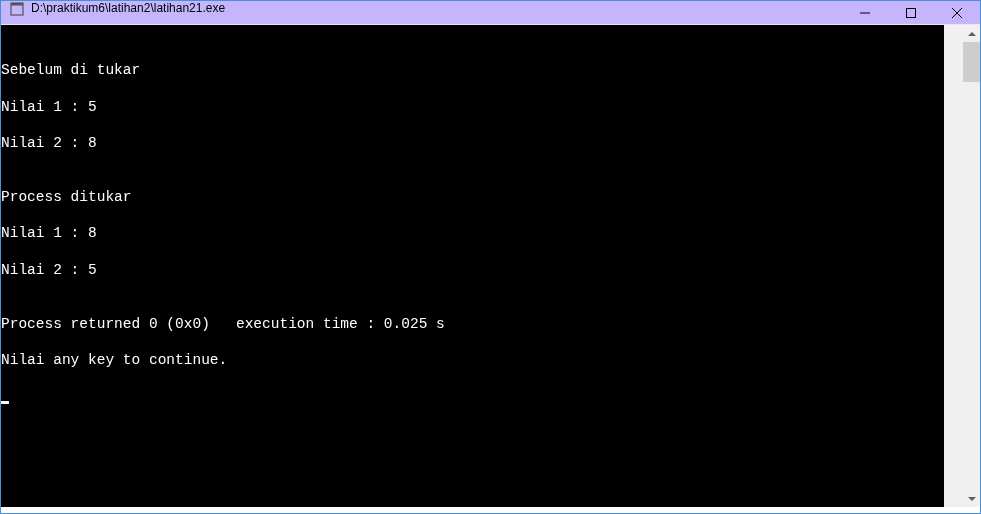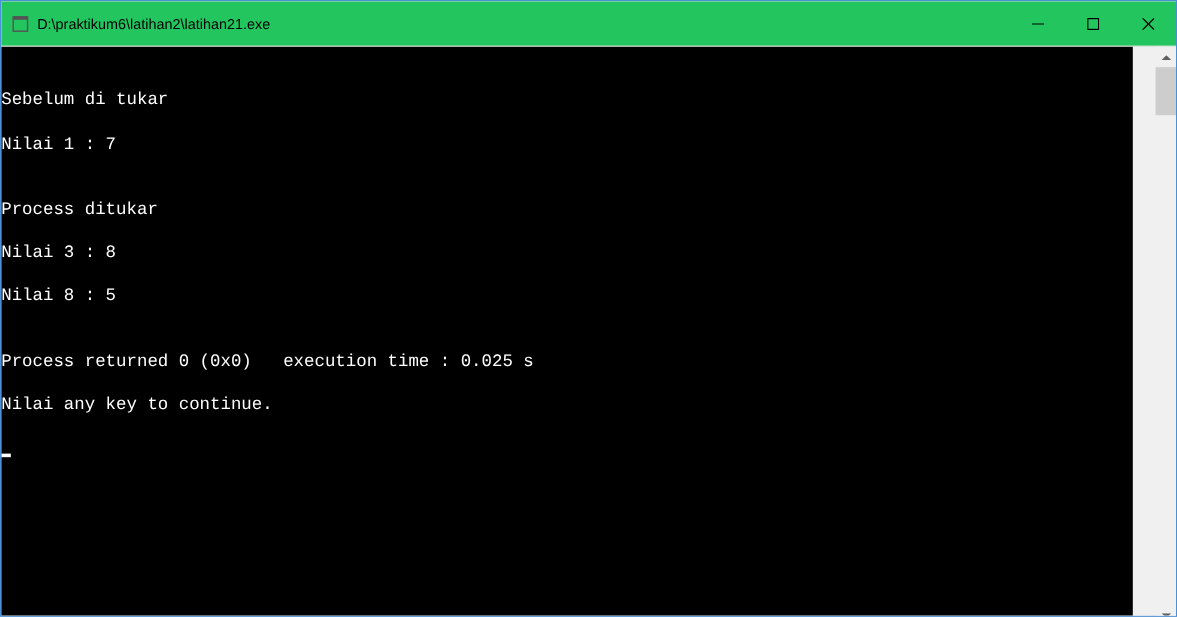--- a/index.html
+++ b/index.html
@@ -9,24 +9,23 @@
     }
     body {
       width: 981px;
       height: 514px;
       background: #ffffff;
       font-family: "Segoe UI", Tahoma, sans-serif;
       overflow: hidden;
       border: 1px solid #4a90d9;
     }
     .titlebar {
-      height: 38px;
-      background: #22c55e;
+      height: 24px;
+      background: #c4b5fd;
       display: flex;
-      align-items: center;
       border-bottom: 1px solid #e8e8e8;
     }
     .titlebar-icon {
       width: 16px;
       height: 16px;
       margin-left: 8px;
       margin-right: 6px;
       display: flex;
       align-items: center;
       justify-content: center;
@@ -140,25 +139,26 @@
           <line x1="10" y1="0" x2="0" y2="10" stroke="#000" stroke-width="1"></line>
         </svg>
     </div>
   </div>
 </div>
 
 <div class="console-wrapper">
   <div class="console">
 <span class="console-line"></span>
 <span class="console-line">Sebelum di tukar</span>
-<span class="console-line">Nilai 1 : 7</span>
+<span class="console-line">Nilai 1 : 5</span>
+<span class="console-line">Nilai 2 : 8</span>
 <span class="console-line"></span>
 <span class="console-line">Process ditukar</span>
-<span class="console-line">Nilai 3 : 8</span>
-<span class="console-line">Nilai 8 : 5</span>
+<span class="console-line">Nilai 1 : 8</span>
+<span class="console-line">Nilai 2 : 5</span>
 <span class="console-line"></span>
 <span class="console-line">Process returned 0 (0x0)   execution time : 0.025 s</span>
 <span class="console-line">Nilai any key to continue.</span>
 <span class="cursor"></span>
   </div>
   <div class="scrollbar">
     <div class="scroll-arrow top">
       <svg width="8" height="4" viewBox="0 0 8 4">
           <polygon points="4,0 8,4 0,4" fill="#606060"></polygon>
         </svg>

